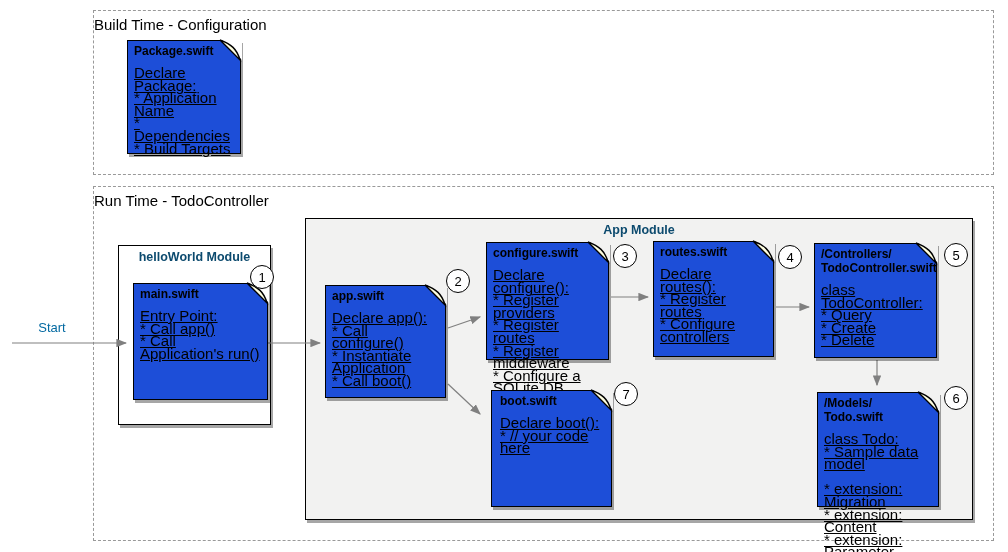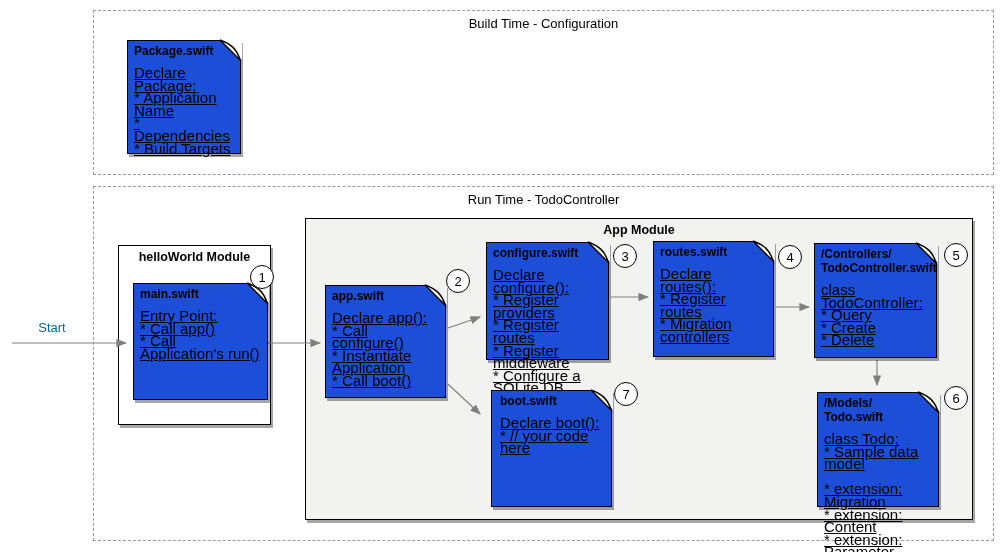--- a/index.html
+++ b/index.html
@@ -6,30 +6,30 @@
   #canvas {
     position:relative; width:1008px; height:552px;
     font-family:"Liberation Sans", sans-serif;
     background:#ffffff; overflow:hidden;
   }
   .dashed-box {
     position:absolute; border:1px dashed #999999; background:#ffffff;
     box-sizing:border-box; z-index:1;
   }
   .dashed-box .box-title {
-    text-align:center; padding-top:5px; font-size:13px; color:#000;
+    text-align:left; padding-top:5px; font-size:15px; color:#000;
   }
   .module {
     position:absolute; border:1.6px solid #000; box-sizing:border-box;
     box-shadow:2px 3px 0 rgba(0,0,0,0.35); z-index:2;
   }
   .module-white { background:#ffffff; }
   .module-gray  { background:#f2f2f1; }
   .module .module-title {
-    text-align:center; padding-top:4px; font-size:12.5px; font-weight:bold; color:#000000;
+    text-align:center; padding-top:4px; font-size:12.5px; font-weight:bold; color:#0c4a6e;
   }
   #arrow-layer { position:absolute; left:0; top:0; z-index:3; }
   .note {
     position:absolute; background:#1d4ed8; border:1.6px solid #000;
     box-sizing:border-box; box-shadow:2px 3px 0 rgba(0,0,0,0.35); z-index:4;
     padding:3px 6px 3px 6px;
   }
   .note-title {
     font-size:12px; font-weight:bold; color:#000; white-space:pre-line;
     line-height:14px; margin-bottom:9px;
@@ -145,21 +145,21 @@
   <div class="num-circle" style="left:613px; top:244px;">3</div>
 
   <div class="note on-gray" style="left:653px; top:241px; width:121px; height:116px;">
     <svg class="fold" viewBox="0 0 26 24">
       <polygon class="fold-mask" points="5,0 26,0 26,21"></polygon>
       <path class="fold-flap" d="M4,1 C15,5 21,10 24,21 L4,1 Z"></path>
     </svg>
     <div class="note-title">routes.swift</div>
     <div class="note-body">Declare routes():
 * Register routes
-* Migration controllers</div>
+* Configure controllers</div>
   </div>
   <div class="num-circle" style="left:778px; top:245px;">4</div>
 
   <div class="note on-gray" style="left:814px; top:243px; width:123px; height:115px;">
     <svg class="fold" viewBox="0 0 26 24">
       <polygon class="fold-mask" points="5,0 26,0 26,21"></polygon>
       <path class="fold-flap" d="M4,1 C15,5 21,10 24,21 L4,1 Z"></path>
     </svg>
     <div class="note-title">/Controllers/
 TodoController.swift</div>

